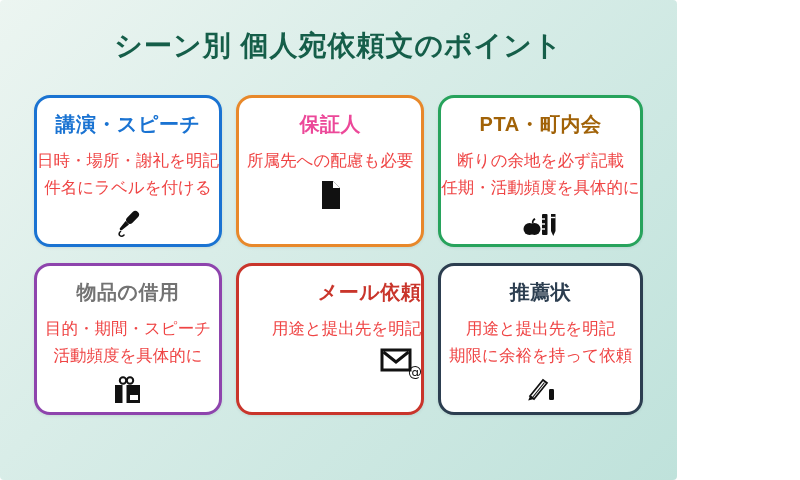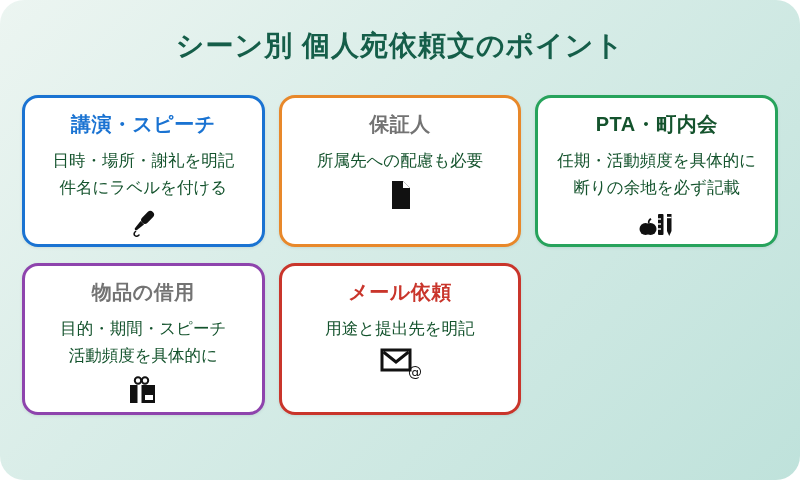--- a/index.html
+++ b/index.html
@@ -3,40 +3,40 @@
 <meta charset="utf-8">
 <style>
   html,body{margin:0;padding:0;}
   body{
     width:800px;height:480px;
     background:#ffffff;
     font-family:"Liberation Sans","DejaVu Sans",sans-serif;
     overflow:hidden;
   }
   .canvas{
-    width:800px;height:480px;
-    border-radius:24px;
+    width:677px;height:480px;
+    border-radius:4px;
     background:linear-gradient(135deg,#ecf5f1 0%,#d9ede8 40%,#bfe2db 100%);
     box-sizing:border-box;
   }
   .page-title{
     text-align:center;
     padding-top:27px;
     font-size:28px;
     font-weight:700;
     letter-spacing:1px;
     color:#155e49;
   }
   .grid{
     display:grid;
     grid-template-columns:1fr 1fr 1fr;
     grid-template-rows:152px 152px;
     column-gap:14px;
     row-gap:16px;
-    padding:0 22px;
+    padding:0 34px;
     margin-top:30px;
   }
   .card{
     background:#ffffff;
     border:3px solid #888;
     border-radius:16px;
     box-sizing:border-box;
     display:flex;
     flex-direction:column;
     align-items:center;
@@ -45,21 +45,21 @@
   }
   .card-title{
     font-size:20px;
     font-weight:700;
     letter-spacing:0.5px;
     margin-bottom:9px;
   }
   .card-line{
     font-size:16.5px;
     line-height:27px;
-    color:#14532d;
+    color:#ef4444;
     white-space:nowrap;
   }
   .card-icon{
     margin-top:4px;
     height:34px;
     display:flex;
     align-items:center;
     justify-content:center;
   }
   .card-icon svg{display:block;}
@@ -84,34 +84,34 @@
               <rect x="12.3" y="2" width="7.4" height="15" rx="3.7"></rect>
               <path d="M13.6 17 h4.8 l-1.1 9.2 a1.35 1.35 0 0 1 -2.6 0 z"></path>
             </g>
           </g>
           <path d="M8.5 25.5 c-3.5 3 0.5 6.5 3.5 3.5" fill="none" stroke="#111" stroke-width="1.6" stroke-linecap="round"></path>
         </svg>
       </div>
     </div>
 
     <div class="card" style="border-color: rgb(232, 136, 42);">
-      <div class="card-title" style="color: #737373;">保証人</div>
+      <div class="card-title" style="color: #ec4899;">保証人</div>
       <div class="card-line">所属先への配慮も必要</div>
       <div class="card-icon">
         <svg width="30" height="32" viewBox="0 0 30 32">
           <path d="M7 2 h11 l7 7 v21 h-18 z" fill="#111"></path>
           <path d="M18 2 v7 h7 z" fill="#fff"></path>
         </svg>
       </div>
     </div>
 
     <div class="card" style="border-color: rgb(39, 163, 92);">
-      <div class="card-title" style="color: #14532d;">PTA・町内会</div>
+      <div class="card-title" style="color: #a16207;">PTA・町内会</div>
+      <div class="card-line">断りの余地を必ず記載</div>
       <div class="card-line">任期・活動頻度を具体的に</div>
-      <div class="card-line">断りの余地を必ず記載</div>
       <div class="card-icon">
         <svg width="36" height="32" viewBox="0 0 36 32">
           <g fill="#111">
             <circle cx="6.5" cy="23" r="6"></circle>
             <circle cx="11.5" cy="23" r="6"></circle>
             <path d="M9 17.5 q-0.8 -3.5 2.5 -5.5 l1 1.4 q-2.6 1.6 -2 4.1 z"></path>
             <rect x="19" y="8" width="5.5" height="21" rx="1"></rect>
             <rect x="28" y="8" width="4.5" height="17"></rect>
             <path d="M28 25 h4.5 l-2.25 5 z"></path>
           </g>
@@ -133,27 +133,40 @@
         <svg width="34" height="32" viewBox="0 0 34 32">
           <circle cx="12" cy="6.5" r="3.2" fill="none" stroke="#111" stroke-width="2"></circle>
           <circle cx="19" cy="6.5" r="3.2" fill="none" stroke="#111" stroke-width="2"></circle>
           <rect x="4" y="11" width="25" height="18" fill="#111"></rect>
           <rect x="11.5" y="11" width="4" height="18" fill="#fff"></rect>
           <rect x="19" y="21" width="8" height="5" fill="#fff"></rect>
         </svg>
       </div>
     </div>
 
-    <div class="card" style="border-color: rgb(201, 53, 43);">
+    <div class="card" style="border-color: rgb(201, 53, 43); align-items: flex-end;">
       <div class="card-title" style="color: rgb(201, 53, 43);">メール依頼</div>
       <div class="card-line">用途と提出先を明記</div>
       <div class="card-icon">
         <svg width="42" height="32" viewBox="0 0 42 32">
           <rect x="3" y="3" width="28" height="20" fill="#fff" stroke="#111" stroke-width="3"></rect>
           <path d="M4.5 5 L17 15 L29.5 5" fill="none" stroke="#111" stroke-width="3"></path>
           <text x="29" y="30" font-size="14" fill="#111" font-family="DejaVu Sans, sans-serif">@</text>
         </svg>
       </div>
     </div>
 
+    <div class="card" style="border-color: rgb(44, 62, 80);">
+      <div class="card-title" style="color: rgb(44, 62, 80);">推薦状</div>
+      <div class="card-line">用途と提出先を明記</div>
+      <div class="card-line">期限に余裕を持って依頼</div>
+      <div class="card-icon">
+        <svg width="32" height="26" viewBox="0 0 32 26">
+          <path d="M5 19 L18 3 l4 3 L9 22 z" fill="#fff" stroke="#111" stroke-width="1.7"></path>
+          <path d="M5 19 L9 22 L3.2 23.6 z" fill="#111"></path>
+          <line x1="7.5" y1="20.5" x2="19.5" y2="5.5" stroke="#111" stroke-width="1.2"></line>
+          <rect x="24" y="12" width="5" height="11" rx="1.2" fill="#111"></rect>
+        </svg>
+      </div>
+    </div>
 
   </div>
 </div>
 
 </body></html>

